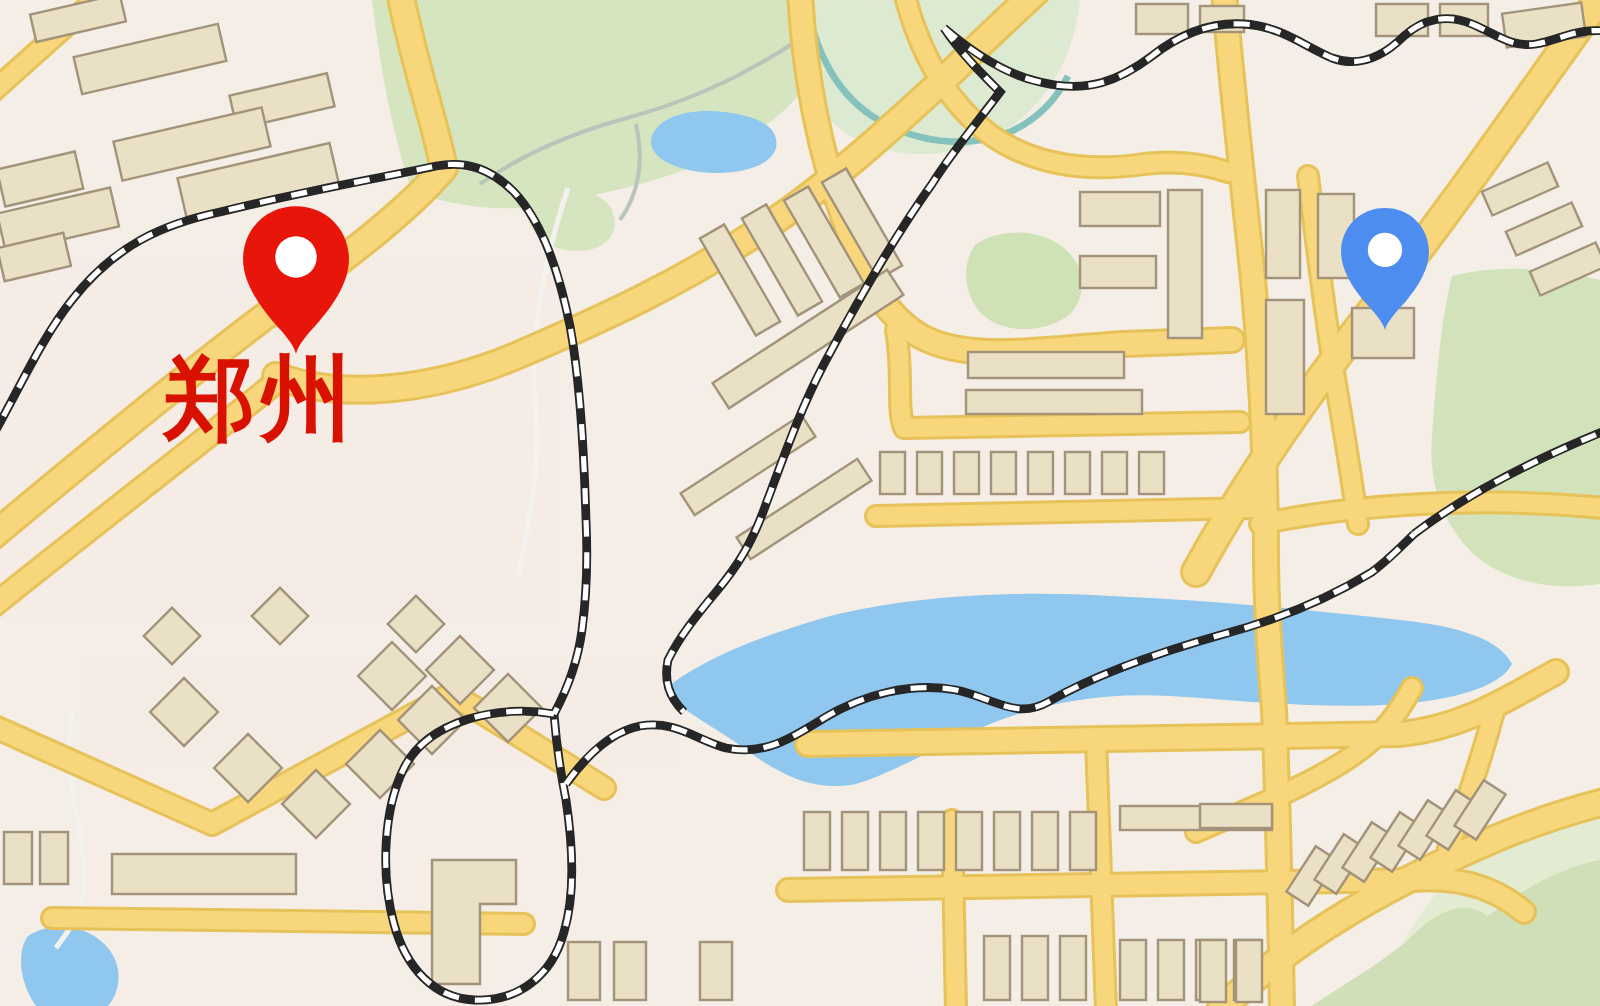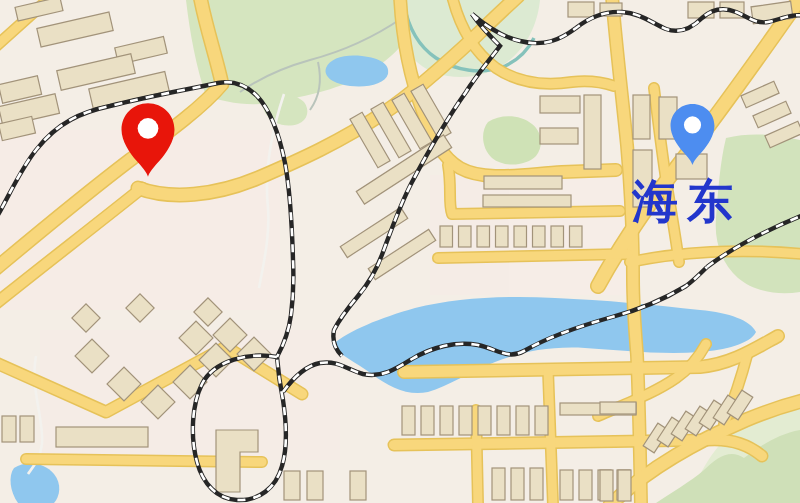--- a/index.html
+++ b/index.html
@@ -238,23 +238,23 @@
       <path d="M472,14 C480,26 490,36 500,46 C488,62 476,76 466,92 C446,120 428,152 412,182 C400,205 392,228 383,252 C376,272 368,284 358,296 C348,308 340,318 334,330 C332,340 334,348 342,356"></path>
     </g>
   </svg>
 
   <div class="pin" style="left:118px;top:102px;">
     <svg width="60" height="76" viewBox="0 0 48 66">
       <path d="M24,1 C11,1 1,11 1,24 C1,34 8,44 14,51 C19,56.5 23,61 24,65 C25,61 29,56.5 34,51 C40,44 47,34 47,24 C47,11 37,1 24,1 Z" fill="#e8150a"></path>
       <circle cx="24" cy="23" r="9" fill="#ffffff"></circle>
     </svg>
   </div>
+  <div class="map-label origin">郑州</div>
 
   <div class="pin" style="left:669px;top:103px;">
     <svg width="47" height="63" viewBox="0 0 48 66">
       <path d="M24,1 C11,1 1,11 1,24 C1,34 8,44 14,51 C19,56.5 23,61 24,65 C25,61 29,56.5 34,51 C40,44 47,34 47,24 C47,11 37,1 24,1 Z" fill="#4d8df0"></path>
       <circle cx="24" cy="23" r="9" fill="#ffffff"></circle>
     </svg>
   </div>
-  <div class="map-label dest">海东</div>
 
 
 </div>
 
 </body></html>

